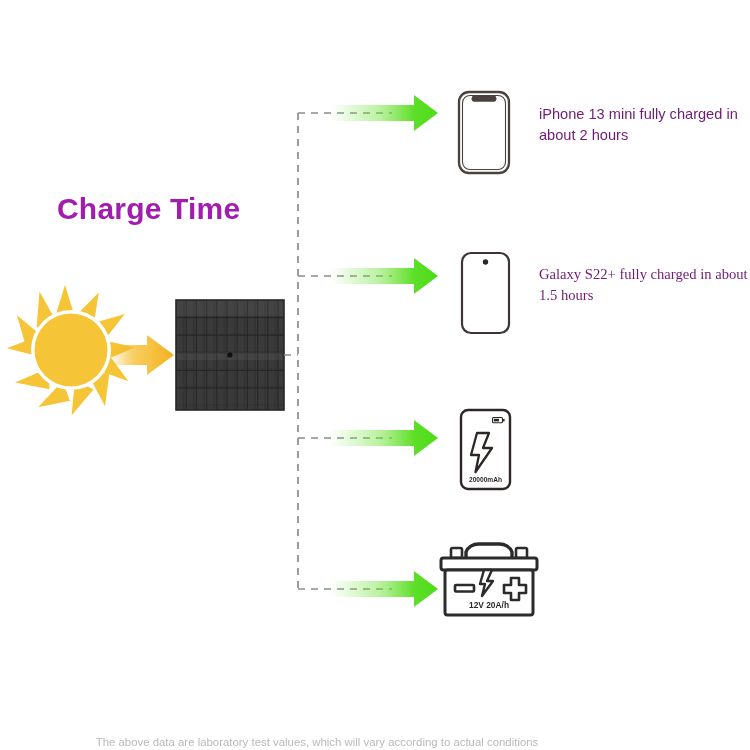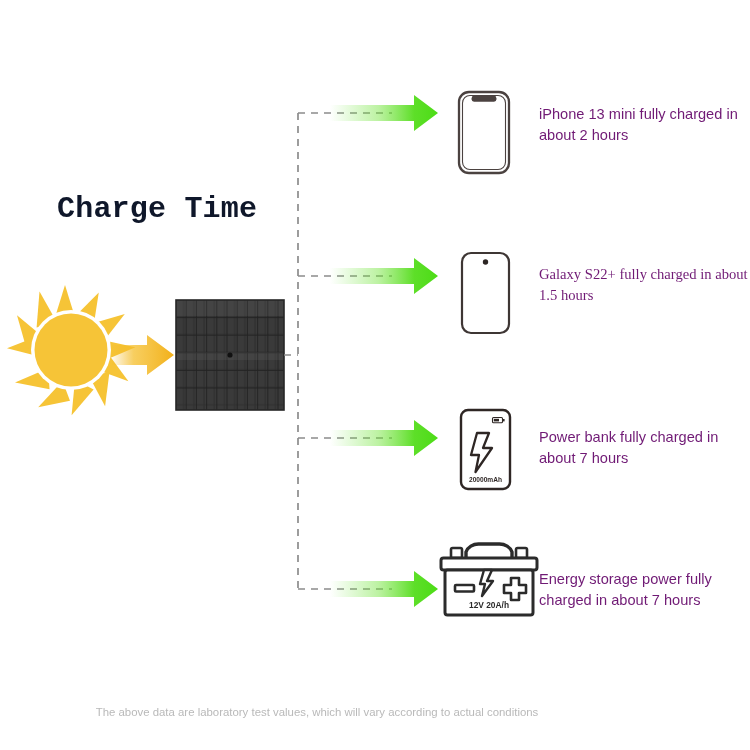--- a/index.html
+++ b/index.html
@@ -26,45 +26,44 @@
     height: 750px;
   }
 
   
   .title {
     position: absolute;
     left: 57px;
     top: 192px;
     font-size: 30px;
     font-weight: bold;
-    color: #0f172a;
+    color: #a21caf;
     letter-spacing: 0.2px;
     white-space: nowrap;
-    font-family: Liberation Mono, monospace;
   }
 
   
   .caption {
     position: absolute;
     left: 539px;
     width: 212px;
     font-size: 14.6px;
     line-height: 21px;
     color: #701a75;
   }
   .caption.r0 { top: 104px; }
   .caption.r1 { top: 264px; font-family: Liberation Serif, serif; }
   .caption.r2 { top: 427px; }
   .caption.r3 { top: 569px; }
 
   
   .footer-note {
     position: absolute;
     left: 0;
-    top: 706px;
+    top: 736px;
     width: 634px;
     text-align: center;
     font-size: 11.4px;
     color: #b9b9b9;
   }
 </style>
 </head>
 <body>
 
 <div id="page">
@@ -203,18 +202,16 @@
       <path d="M511,578 L519,578 L519,585 L526,585 L526,593 L519,593 L519,600
                L511,600 L511,593 L504,593 L504,585 L511,585 Z" fill="#ffffff" stroke="#2b2b2b" stroke-width="2.6" stroke-linejoin="round"></path>
       <text x="489" y="608" text-anchor="middle" font-family="Liberation Sans, sans-serif" font-size="8.4" font-weight="bold" fill="#2b2b2b">12V 20A/h</text>
     </g>
   </svg>
 
   <div class="title">Charge Time</div>
 
   <div class="caption r0">iPhone 13 mini fully charged in about 2 hours</div>
   <div class="caption r1">Galaxy S22+ fully charged in about 1.5 hours</div>
-  <div class="caption r2">Power bank fully charged in about 7 hours</div>
-  <div class="caption r3">Energy storage power fully charged in about 7 hours</div>
 
   <div class="footer-note">The above data are laboratory test values, which will vary according to actual conditions</div>
 
 </div>
 
 </body></html>

